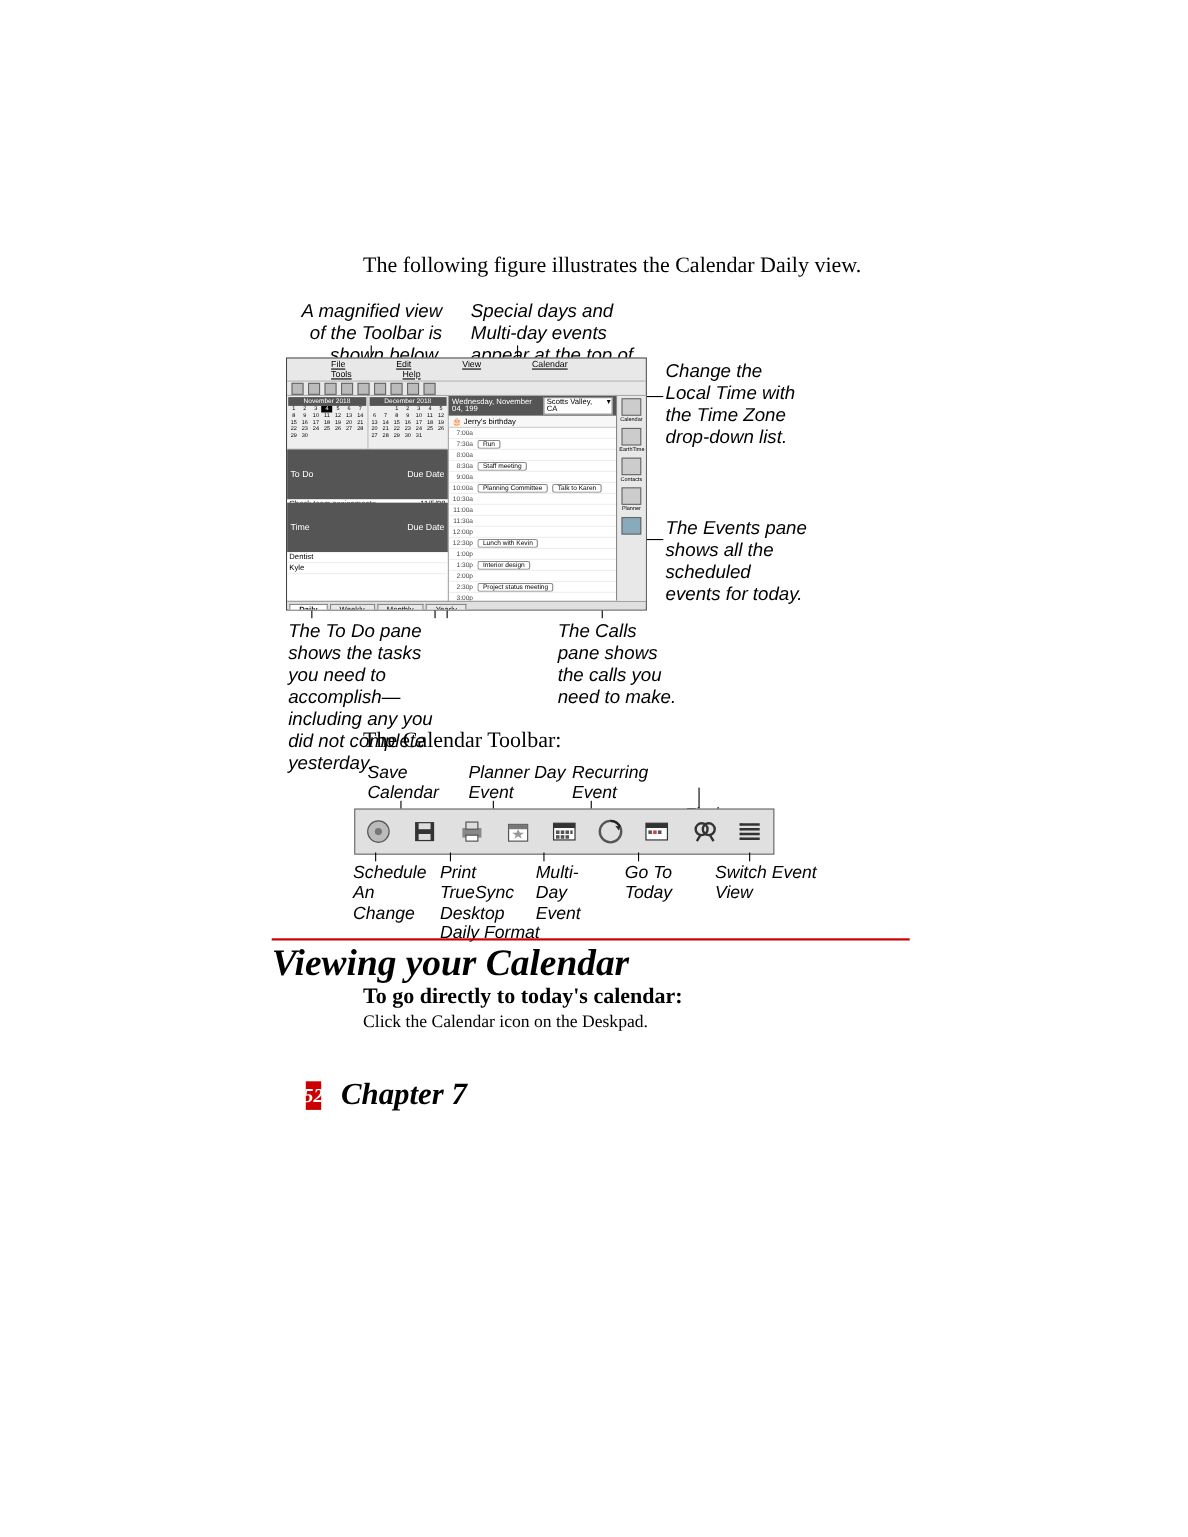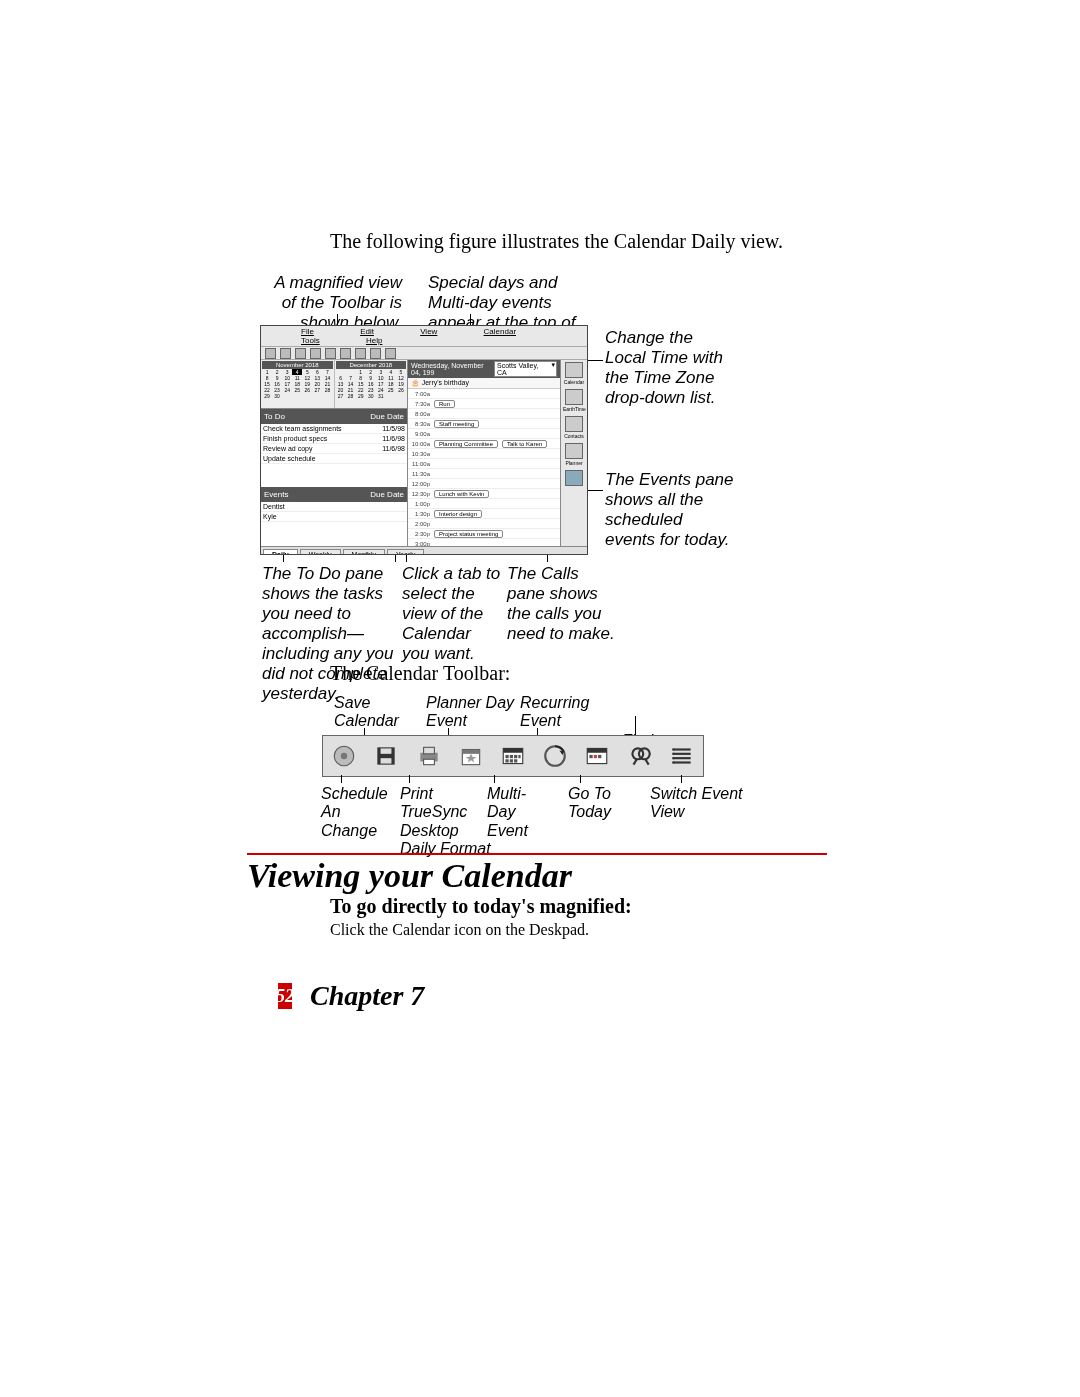--- a/index.html
+++ b/index.html
@@ -89,21 +89,21 @@
   .calgrid {
     display:grid;
     grid-template-columns: repeat(7, 1fr);
     font-size:5px;
     text-align:center;
     gap:0;
   }
   .calgrid div { padding:0; line-height:6px; }
   .calgrid .hl { background:#000; color:#fff;}
   .paneheader {
-    background:#555; color:#fff; font-size:8px; padding:3px 3px; display:flex; justify-content:space-between;
+    background:#555; color:#fff; font-size:8px; padding:18px 3px; display:flex; justify-content:space-between;
   }
   .todo {
     flex:1; background:#fff; overflow:hidden;
   }
   .todo-row { display:flex; font-size:7px; border-bottom:1px solid #eee; padding:1px 2px;}
   .todo-row .t { flex:1; }
   .todo-row .d { width:32px; text-align:right;}
   .calls {
     height:44px; background:#fff;
   }
@@ -204,21 +204,20 @@
 <div class="page">
 
 <div class="intro">The following figure illustrates the Calendar Daily view.</div>
 
 <div class="callout" style="left:272px; top:273px; width:130px; text-align:right;">A magnified view of the Toolbar is shown below.</div>
 <div class="callout" style="left:428px; top:273px; width:160px;">Special days and Multi-day events appear at the top of the Events pane.</div>
 <div class="callout" style="left:605px; top:328px; width:130px;">Change the Local Time with the Time Zone drop-down list.</div>
 <div class="callout" style="left:605px; top:470px; width:130px;">The Events pane shows all the scheduled events for today.</div>
 
 <div class="callout" style="left:262px; top:564px; width:140px;">The To Do pane shows the tasks you need to accomplish—including any you did not complete yesterday.</div>
-<div class="callout" style="left:402px; top:564px; width:100px;">Click a tab to select the view of the Calendar you want.</div>
 <div class="callout" style="left:507px; top:564px; width:110px;">The Calls pane shows the calls you need to make.</div>
 
 <div class="line" style="left:337px; top:314px; width:1px; height:24px;"></div>
 <div class="line" style="left:470px; top:314px; width:1px; height:52px;"></div>
 <div class="line" style="left:555px; top:360px; width:48px; height:1px;"></div>
 <div class="line" style="left:540px; top:490px; width:63px; height:1px;"></div>
 
 <div class="line" style="left:283px; top:410px; width:1px; height:152px;"></div>
 <div class="line" style="left:395px; top:475px; width:1px; height:87px;"></div>
 <div class="line" style="left:395px; top:543px; width:11px; height:1px;"></div>
@@ -345,21 +344,21 @@
         <div class="todo-row">
               <span class="t">Review ad copy</span>
               <span class="d">11/6/98</span>
             </div>
         <div class="todo-row">
               <span class="t">Update schedule</span>
               <span class="d"></span>
             </div>
       </div>
       <div class="paneheader">
-        <span>Events</span>
+        <span>Time</span>
         <span>Due Date</span>
       </div>
       <div class="calls">
         <div class="todo-row">
               <span class="t">Dentist</span>
               <span class="d"></span>
             </div>
         <div class="todo-row">
               <span class="t">Kyle</span>
               <span class="d"></span>
@@ -570,21 +569,21 @@
 <div class="vtick" style="left:681px; top:775px; height:8px;"></div>
 
 <div class="tlabel" style="left:321px; top:785px; width:75px;">Schedule An Change</div>
 <div class="tlabel" style="left:400px; top:785px; width:95px;">Print TrueSync Desktop Daily Format</div>
 <div class="tlabel" style="left:487px; top:785px; width:55px;">Multi-Day Event</div>
 <div class="tlabel" style="left:568px; top:785px; width:55px;">Go To Today</div>
 <div class="tlabel" style="left:650px; top:785px; width:100px;">Switch Event View</div>
 
 <div class="section-rule"></div>
 <div class="section-title">Viewing your Calendar</div>
-<div class="subhead">To go directly to today's magnified:</div>
+<div class="subhead">To go directly to today's calendar:</div>
 <div class="bodytext">Click the Calendar icon on the Deskpad.</div>
 
 <div class="footer">
   <div class="pn-box">52</div>
   <div class="chap">Chapter 7</div>
 </div>
 
 </div>
 
 </body></html>

